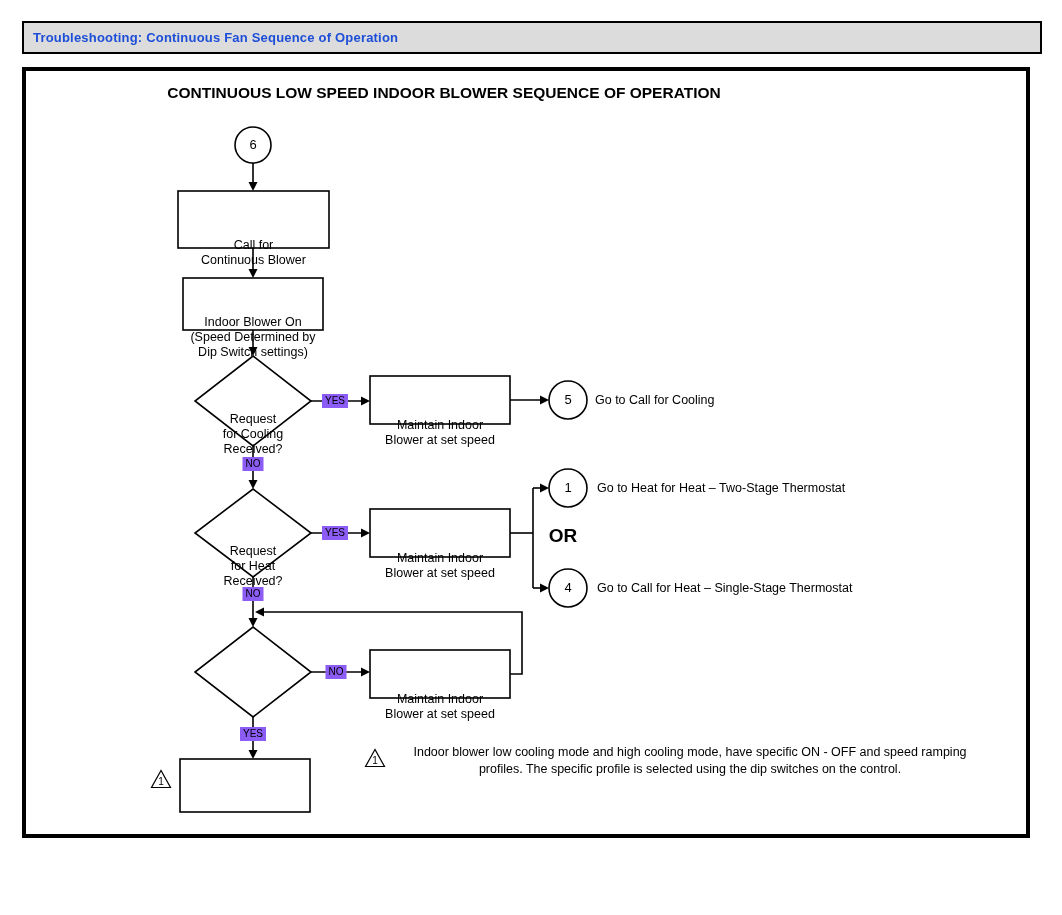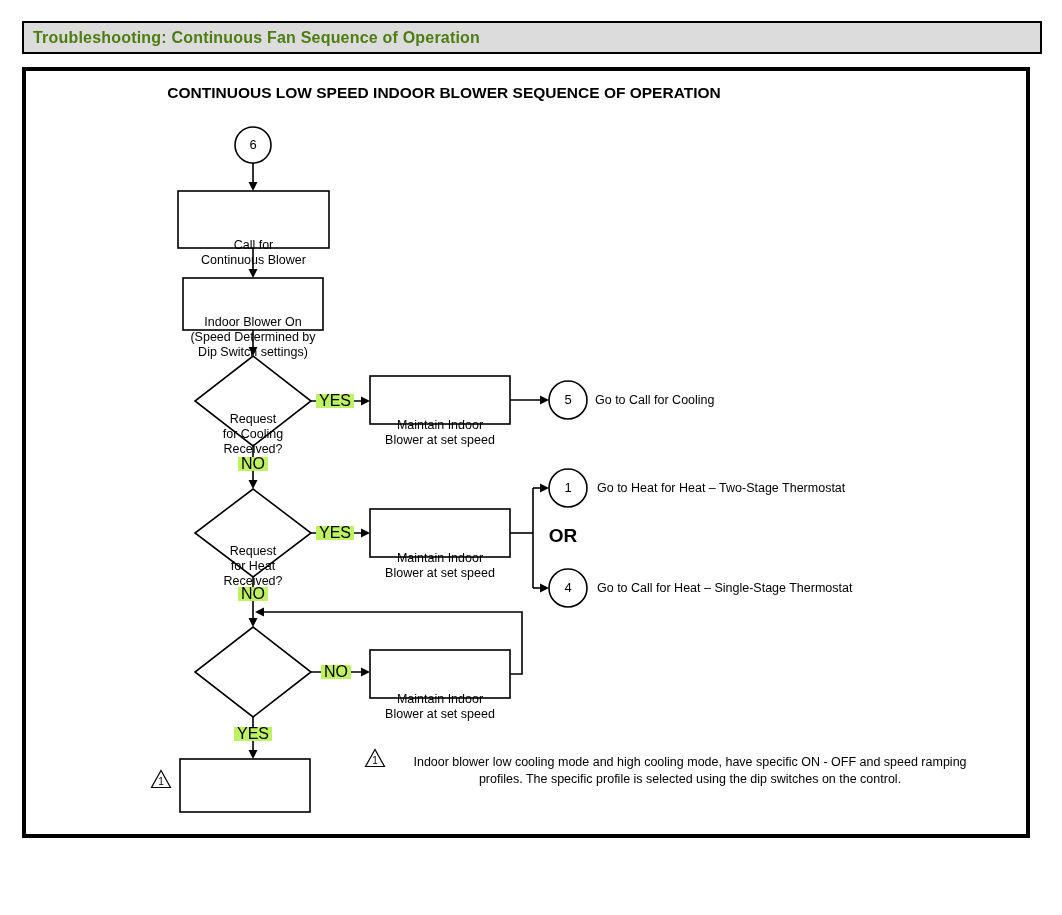--- a/index.html
+++ b/index.html
@@ -5,43 +5,43 @@
   html,body{margin:0;padding:0;background:#ffffff;}
   .stage{
     position:relative;width:1062px;height:915px;background:#ffffff;
     font-family:"Liberation Sans", sans-serif;color:#000;overflow:hidden;
   }
   .header-bar{
     position:absolute;left:22px;top:21px;width:1007px;height:29px;
     background:#dcdcdc;border:2px solid #000;
     display:flex;align-items:center;padding-left:9px;
   }
-  .header-bar .title{font-size:16px;font-weight:bold;color:#4d7c0f;letter-spacing:0.2px;}
+  .header-bar .title{font-size:13px;font-weight:bold;color:#1d4ed8;letter-spacing:0.2px;}
   .frame{
     position:absolute;left:22px;top:67px;width:1000px;height:763px;
     background:#fff;border:4px solid #000;
   }
   .diagram-title{
     position:absolute;left:22px;top:84px;width:844px;text-align:center;
     font-size:15.5px;font-weight:bold;color:#000;
   }
   svg.shapes{position:absolute;left:0;top:0;}
   .lbl{position:absolute;font-size:12.5px;line-height:15px;color:#000;
        white-space:pre-line;text-align:center;}
   .node-text{display:flex;align-items:center;justify-content:center;margin-top:33px;}
-  .edge-lbl{transform:translate(-50%,-50%);background:#bef264;padding:0 3px;
-            font-size:16px;line-height:14px;white-space:nowrap;}
+  .edge-lbl{transform:translate(-50%,-50%);background:#8b5cf6;padding:0 3px;
+            font-size:10px;line-height:14px;white-space:nowrap;}
   .circle-lbl{transform:translate(-50%,-50%);font-size:13px;line-height:14px;}
   .goto-lbl{transform:translateY(-50%);white-space:nowrap;text-align:center;}
   .marker-lbl{transform:translate(-50%,-50%);font-size:10px;line-height:10px;}
   .or-lbl{transform:translate(-50%,-50%);font-size:19px;font-weight:600;}
   .wide-gap{line-height:23px;}
   .note-text{
     position:absolute;left:400px;top:744px;width:580px;text-align:center;
-    font-size:12.5px;line-height:16.5px;color:#000;margin-top:10px;
+    font-size:12.5px;line-height:16.5px;color:#000;
   }
 </style>
 </head>
 <body>
 
 <div class="stage">
 
   <div class="header-bar">
     <span class="title">Troubleshooting: Continuous Fan Sequence of Operation</span>
   </div>

